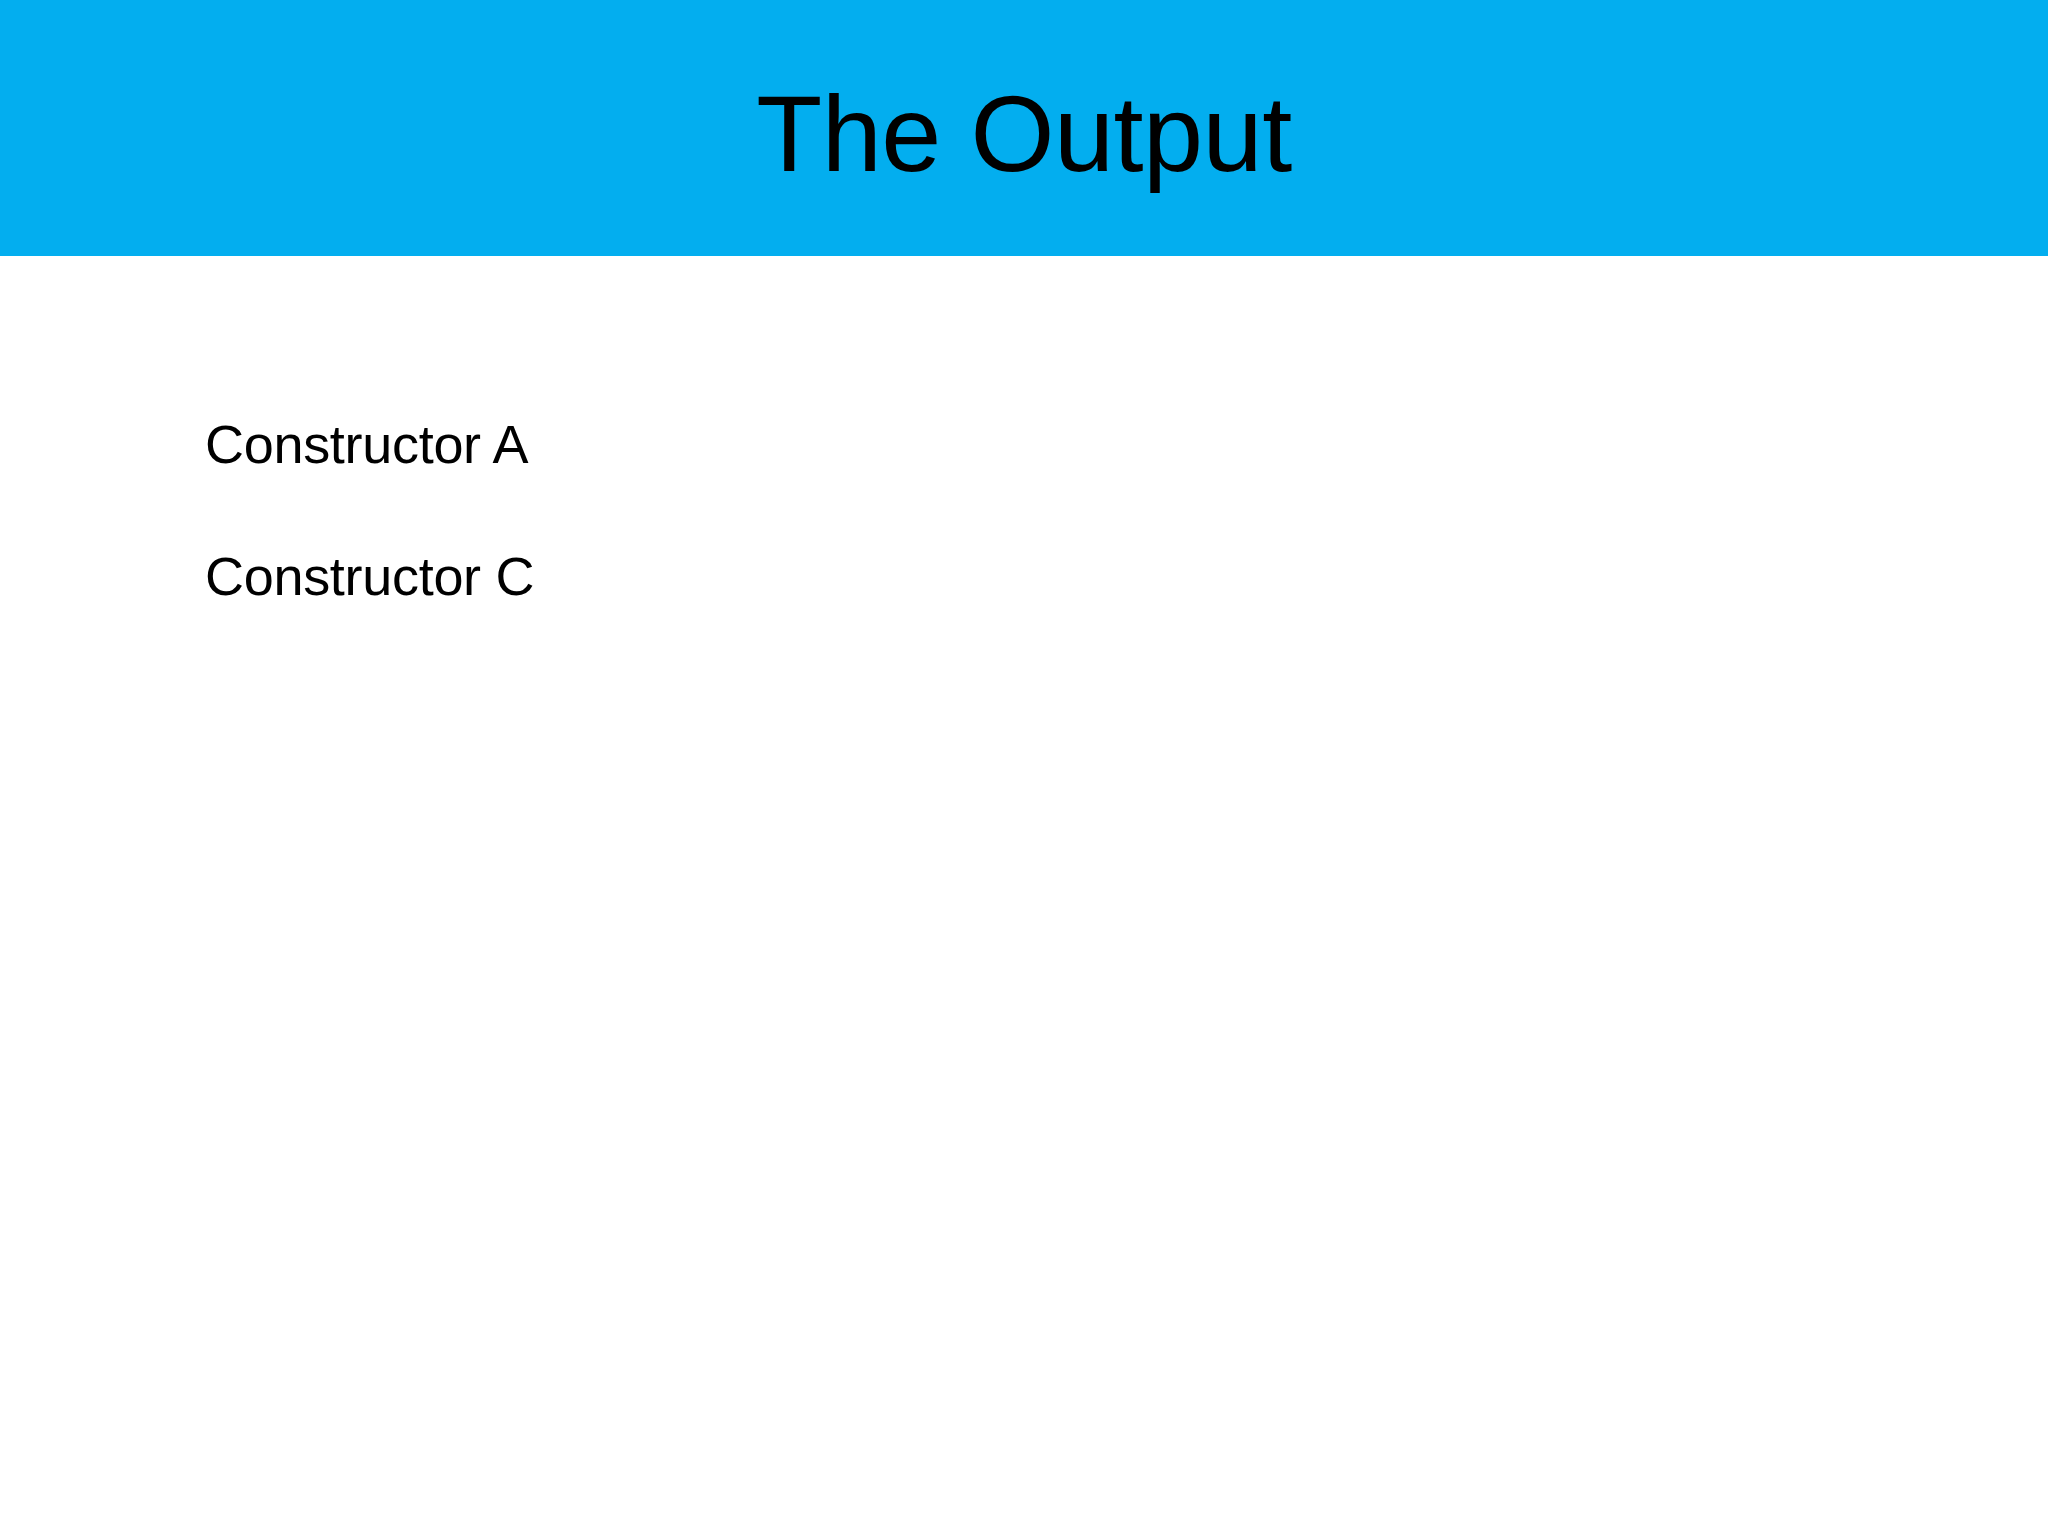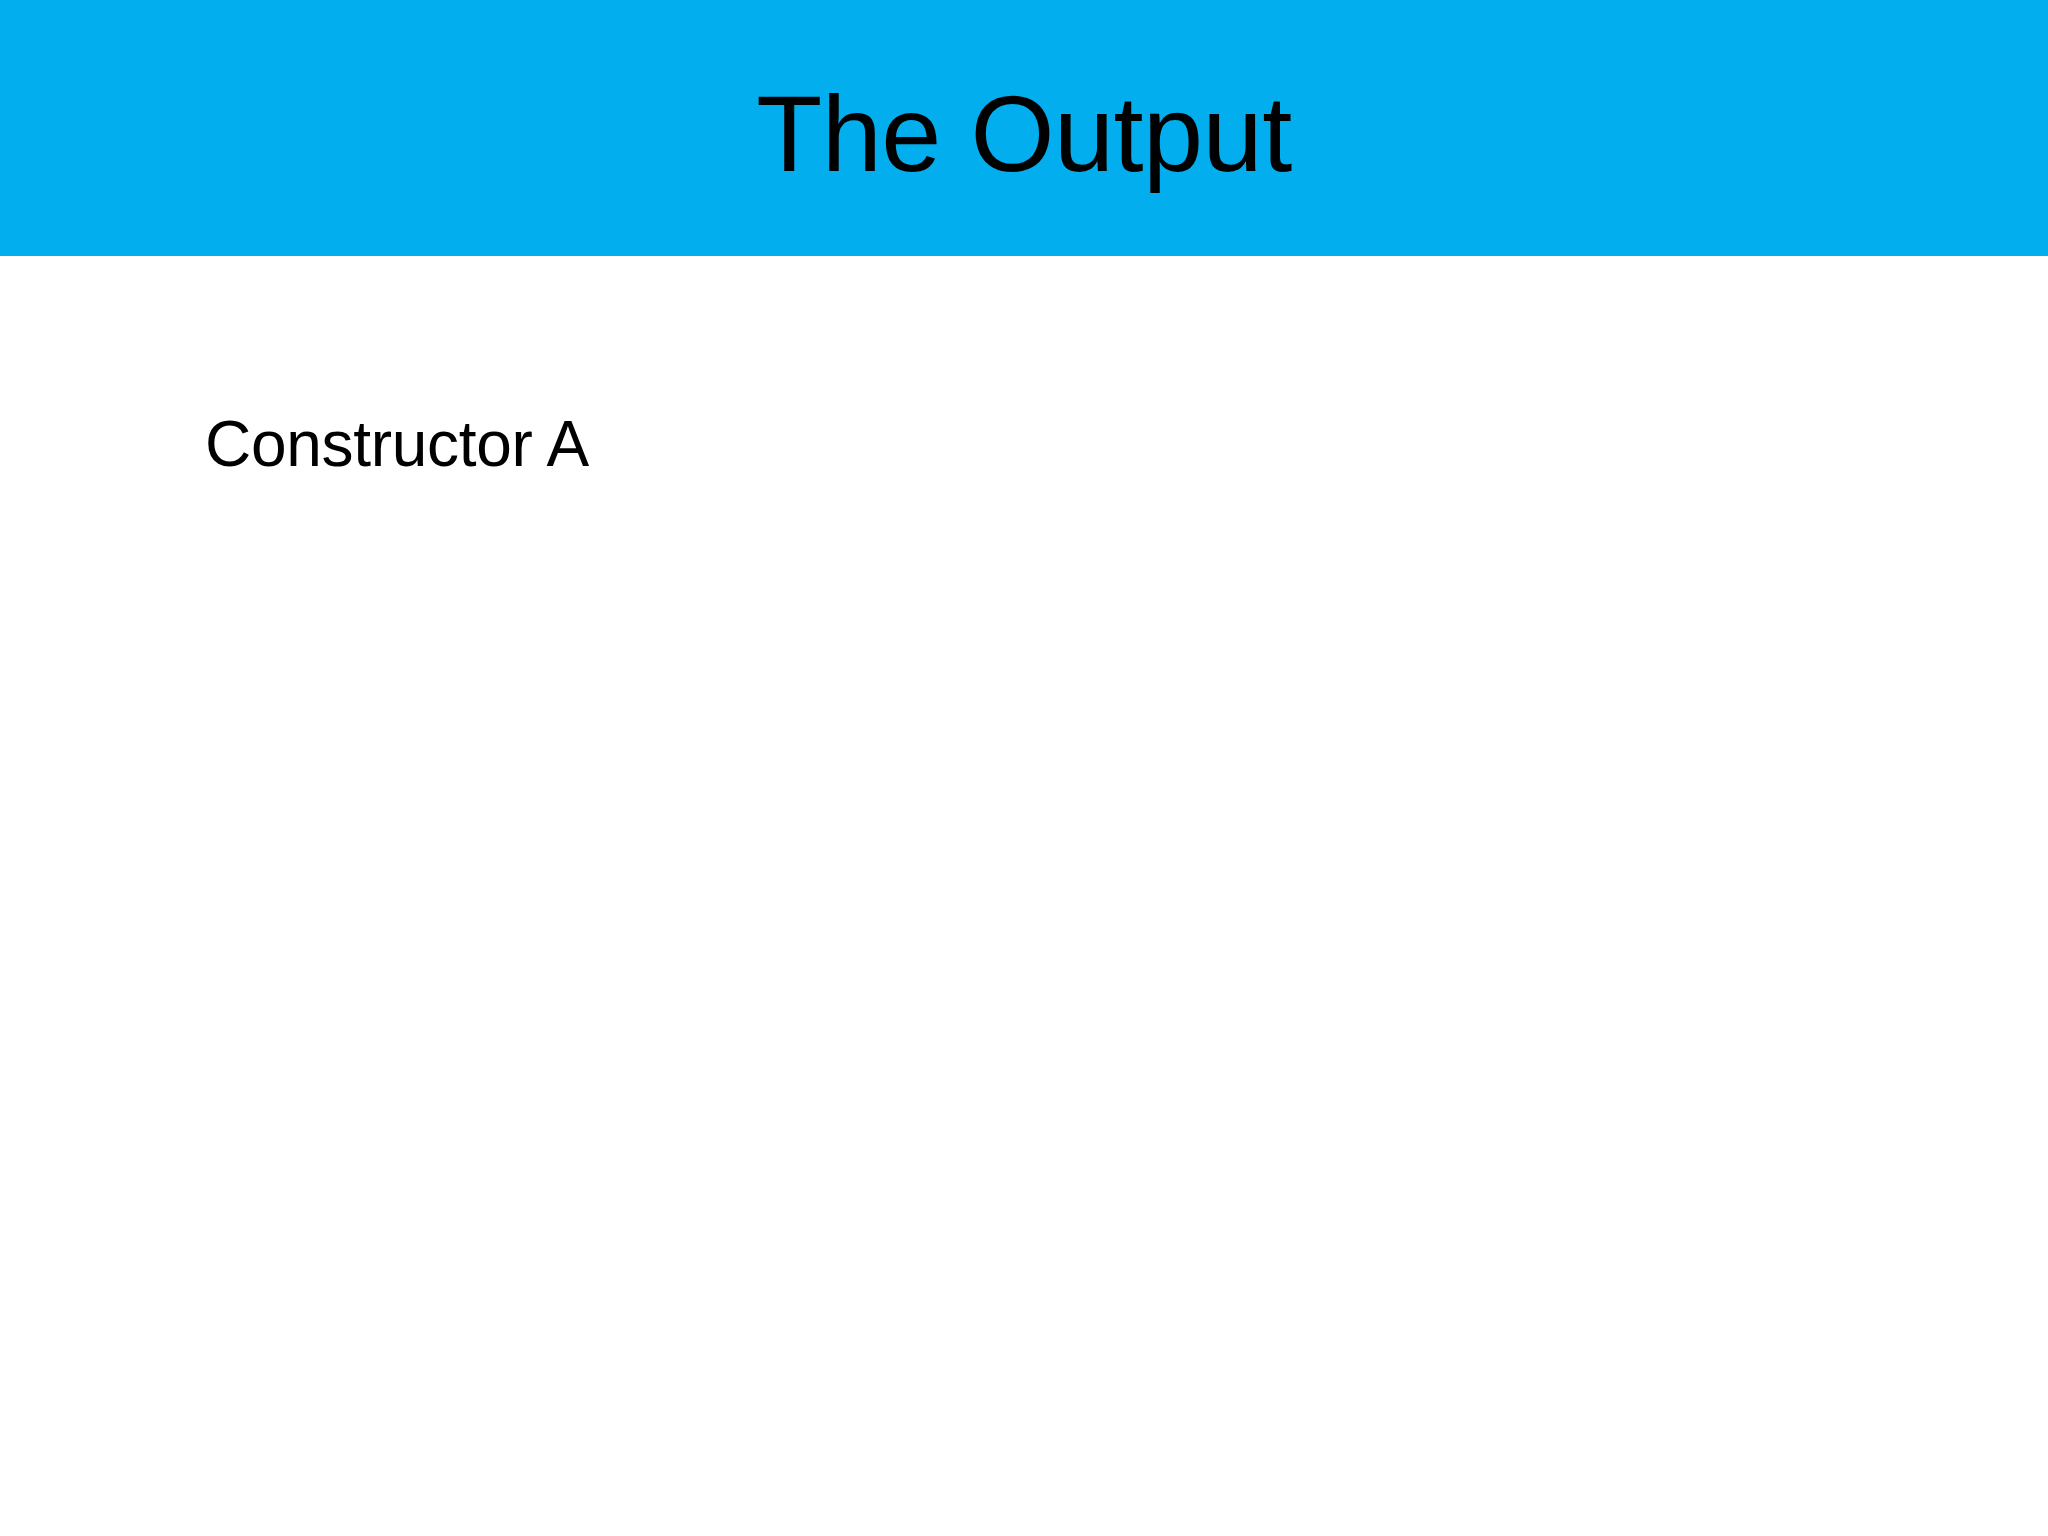--- a/index.html
+++ b/index.html
@@ -54,33 +54,34 @@
   .body-area {
     position: absolute;
     left: 205px;
     top: 378px;
     width: 1700px;
   }
 
   .body-line {
     color: #000000;
     font-family: "Liberation Sans", sans-serif;
-    font-size: 64px;
+    font-size: 54px;
     font-weight: 400;
     line-height: 132px;
     letter-spacing: -0.3px;
     white-space: nowrap;
   }
 </style>
 </head>
 <body>
 
 <div class="slide">
 
   <div class="title-banner">
     <div class="title-text">The Output</div>
   </div>
 
   <div class="body-area">
     <div class="body-line">Constructor A</div>
+    <div class="body-line">Constructor C</div>
   </div>
 
 </div>
 
 </body></html>

